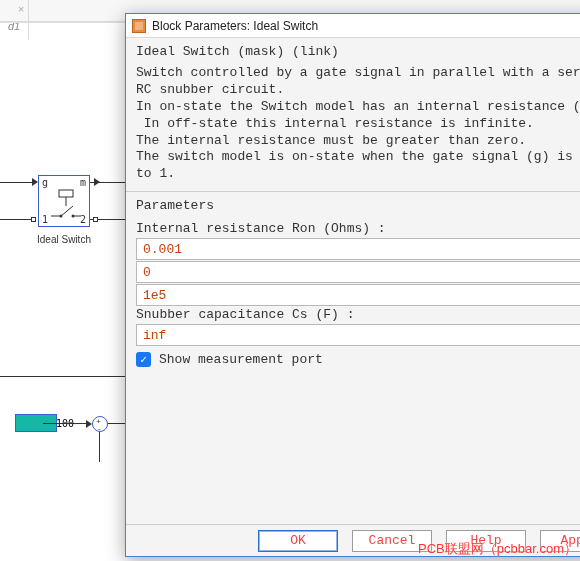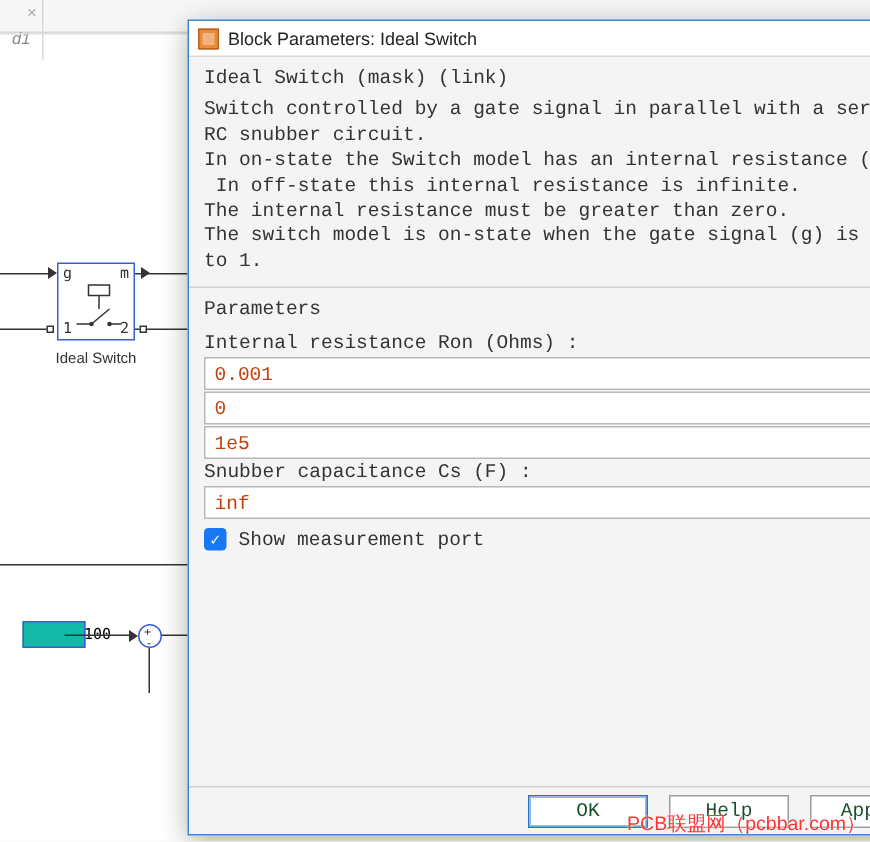--- a/index.html
+++ b/index.html
@@ -116,21 +116,21 @@
     display:flex; align-items:center; justify-content:center; color:#fff; font-size:11px;
   }
   .btnbar {
     position: absolute; left: 0; right: 0; bottom: 0; height: 32px;
     border-top: 1px solid #d0d0d0; background: #f4f4f4;
     display: flex; justify-content: flex-end; align-items: center; gap: 14px;
     padding-right: 12px;
   }
   .btn {
     width: 80px; height: 22px; border: 1px solid #9c9c9c; background: #fff;
-    font-family: "Courier New", monospace; font-size: 13px; color: #14532d;
+    font-family: "Courier New", monospace; font-size: 13px; color: #ef4444;
     display:flex; align-items:center; justify-content:center;
   }
   .btn.default { border: 1px solid #2a6fc9; box-shadow: inset 0 0 0 1px #8fb8e8; }
   .watermark {
     position: absolute; right: 3px; bottom: 3px;
     font-family: "Microsoft YaHei", Arial, sans-serif;
     font-size: 13px; color: #f33; font-weight: 500;
     text-shadow: 0 0 2px #fff;
   }
 </style>
@@ -246,20 +246,23 @@
       </div>
       <span>Show measurement port</span>
     </div>
   </div>
 
   <div class="btnbar">
     <div class="btn default">
         <span>OK</span>
       </div>
     <div class="btn">
+        <span>Cancel</span>
+      </div>
+    <div class="btn">
         <span>Help</span>
       </div>
     <div class="btn">
         <span>Apply</span>
       </div>
   </div>
 </div>
 
 <div class="watermark">PCB联盟网（pcbbar.com）</div>
 

